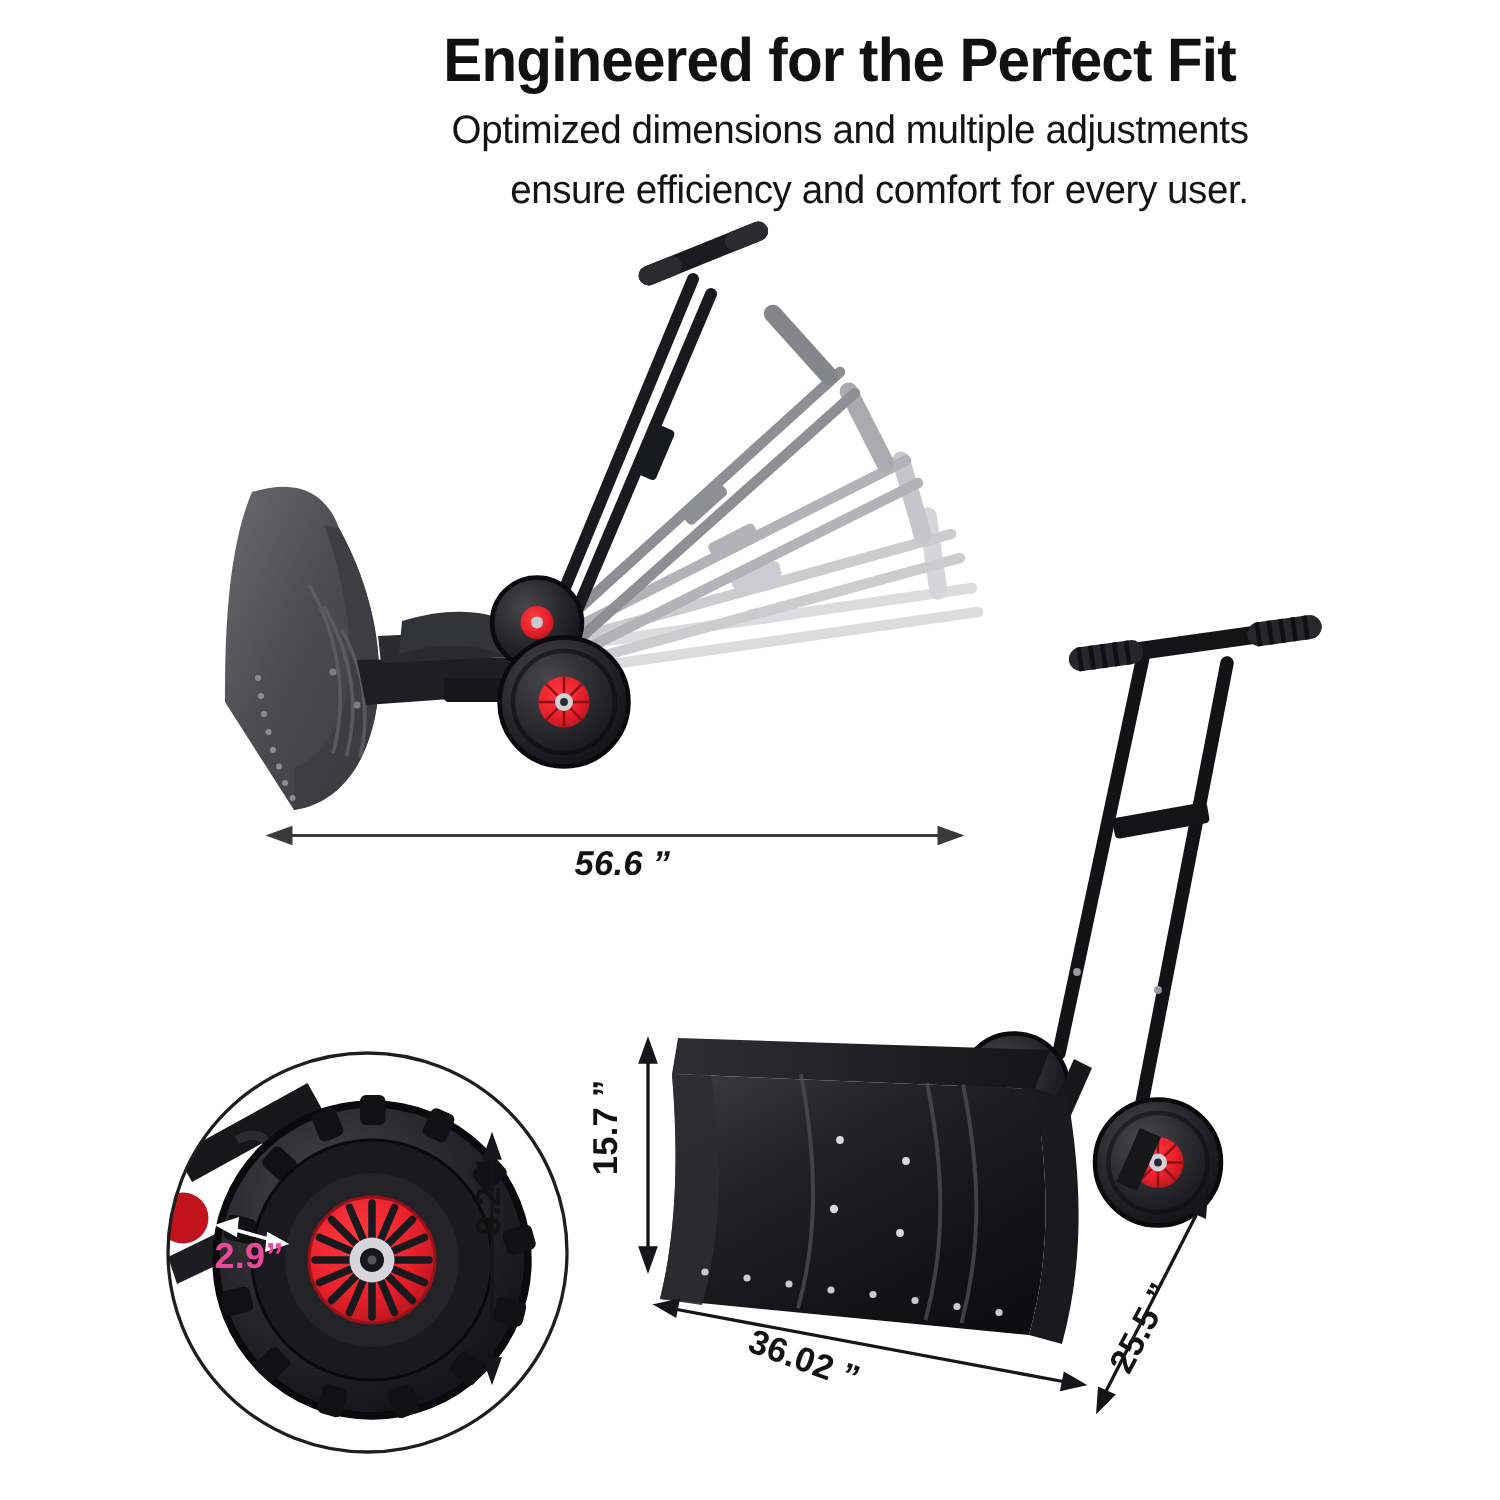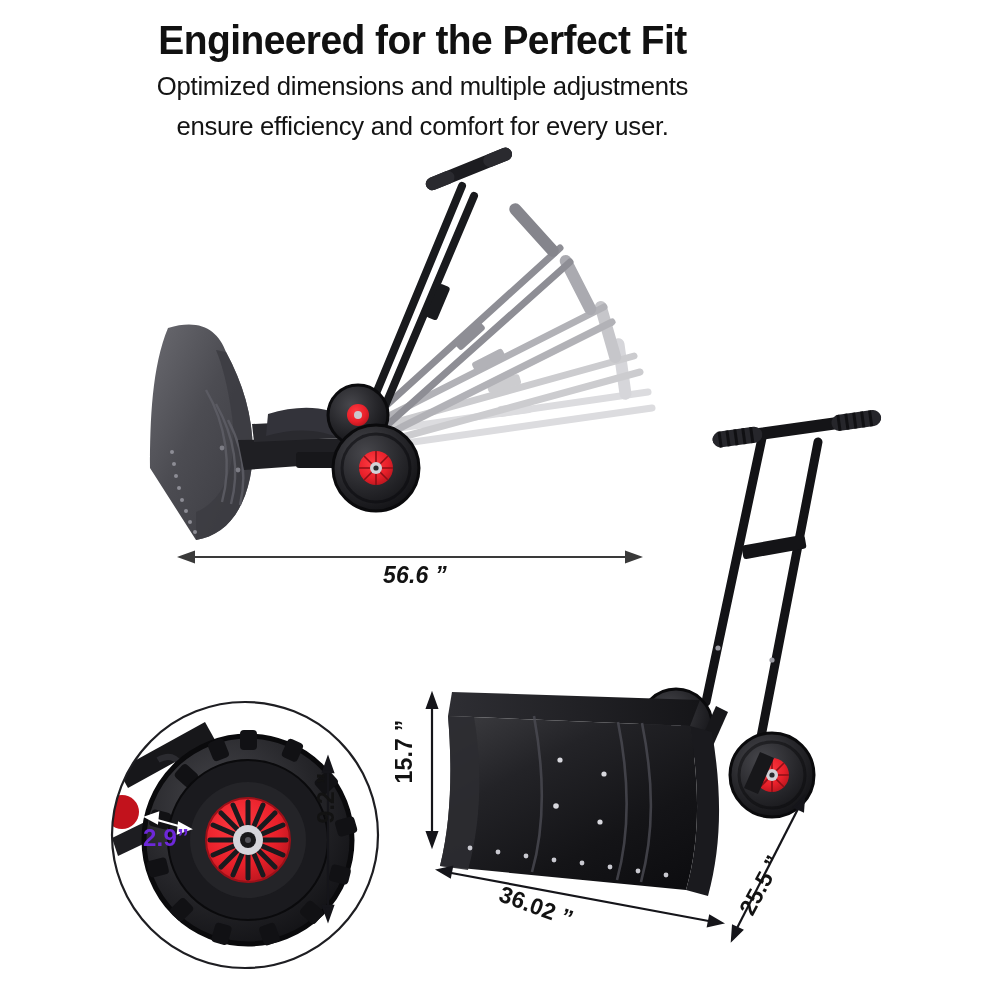--- a/index.html
+++ b/index.html
@@ -14,21 +14,21 @@
     background: #ffffff;
     overflow: hidden;
     font-family: "Liberation Sans", sans-serif;
   }
 
   
   .header {
     position: absolute;
     top: 0; left: 0;
     width: 845px;
-    text-align: center;
+    text-align: right;
   }
   .headline {
     margin: 0;
     padding-top: 17px;
     font-size: 41px;
     font-weight: bold;
     letter-spacing: -0.6px;
     color: #111111;
     font-family: "Liberation Sans", sans-serif;
     transform: scaleX(0.95);
@@ -45,21 +45,21 @@
 
   
   .dim-label {
     position: absolute;
     font-size: 23px;
     font-weight: bold;
     color: #121212;
     white-space: nowrap;
     letter-spacing: 0.2px;
   }
-  .dim-label.white { color: #6d28d9; }
+  .dim-label.white { color: #ec4899; }
 
   svg.layer {
     position: absolute;
     top: 0; left: 0;
     width: 1000px;
     height: 1000px;
     overflow: visible;
   }
 </style>
 </head>

